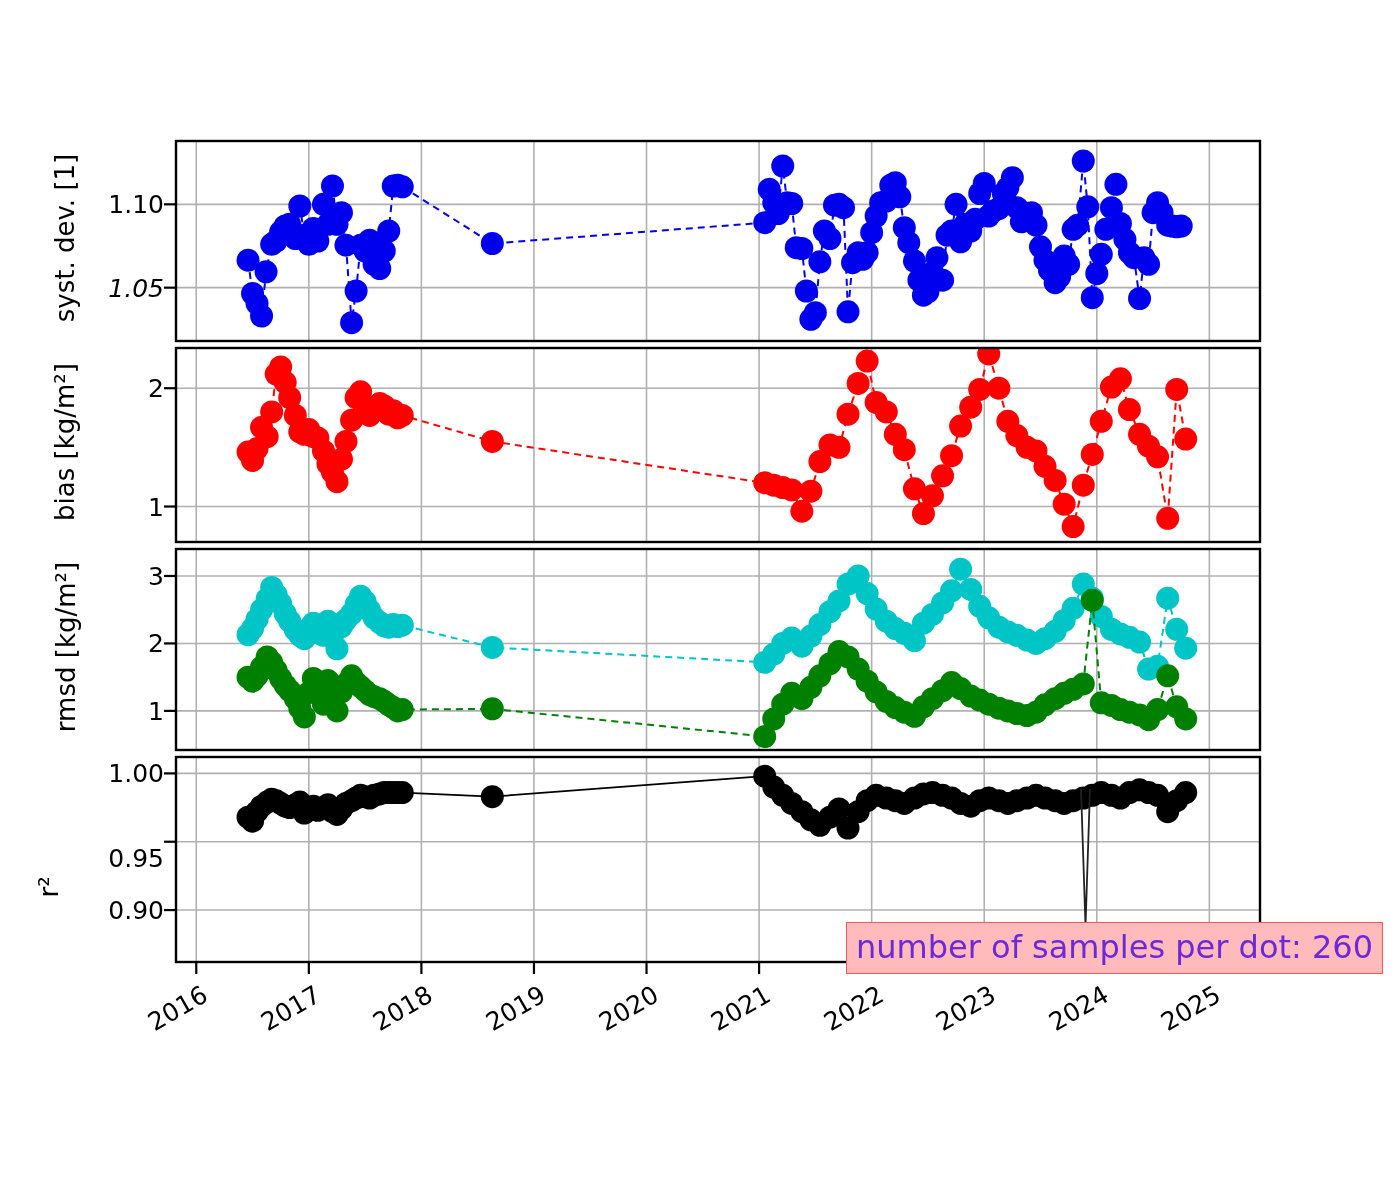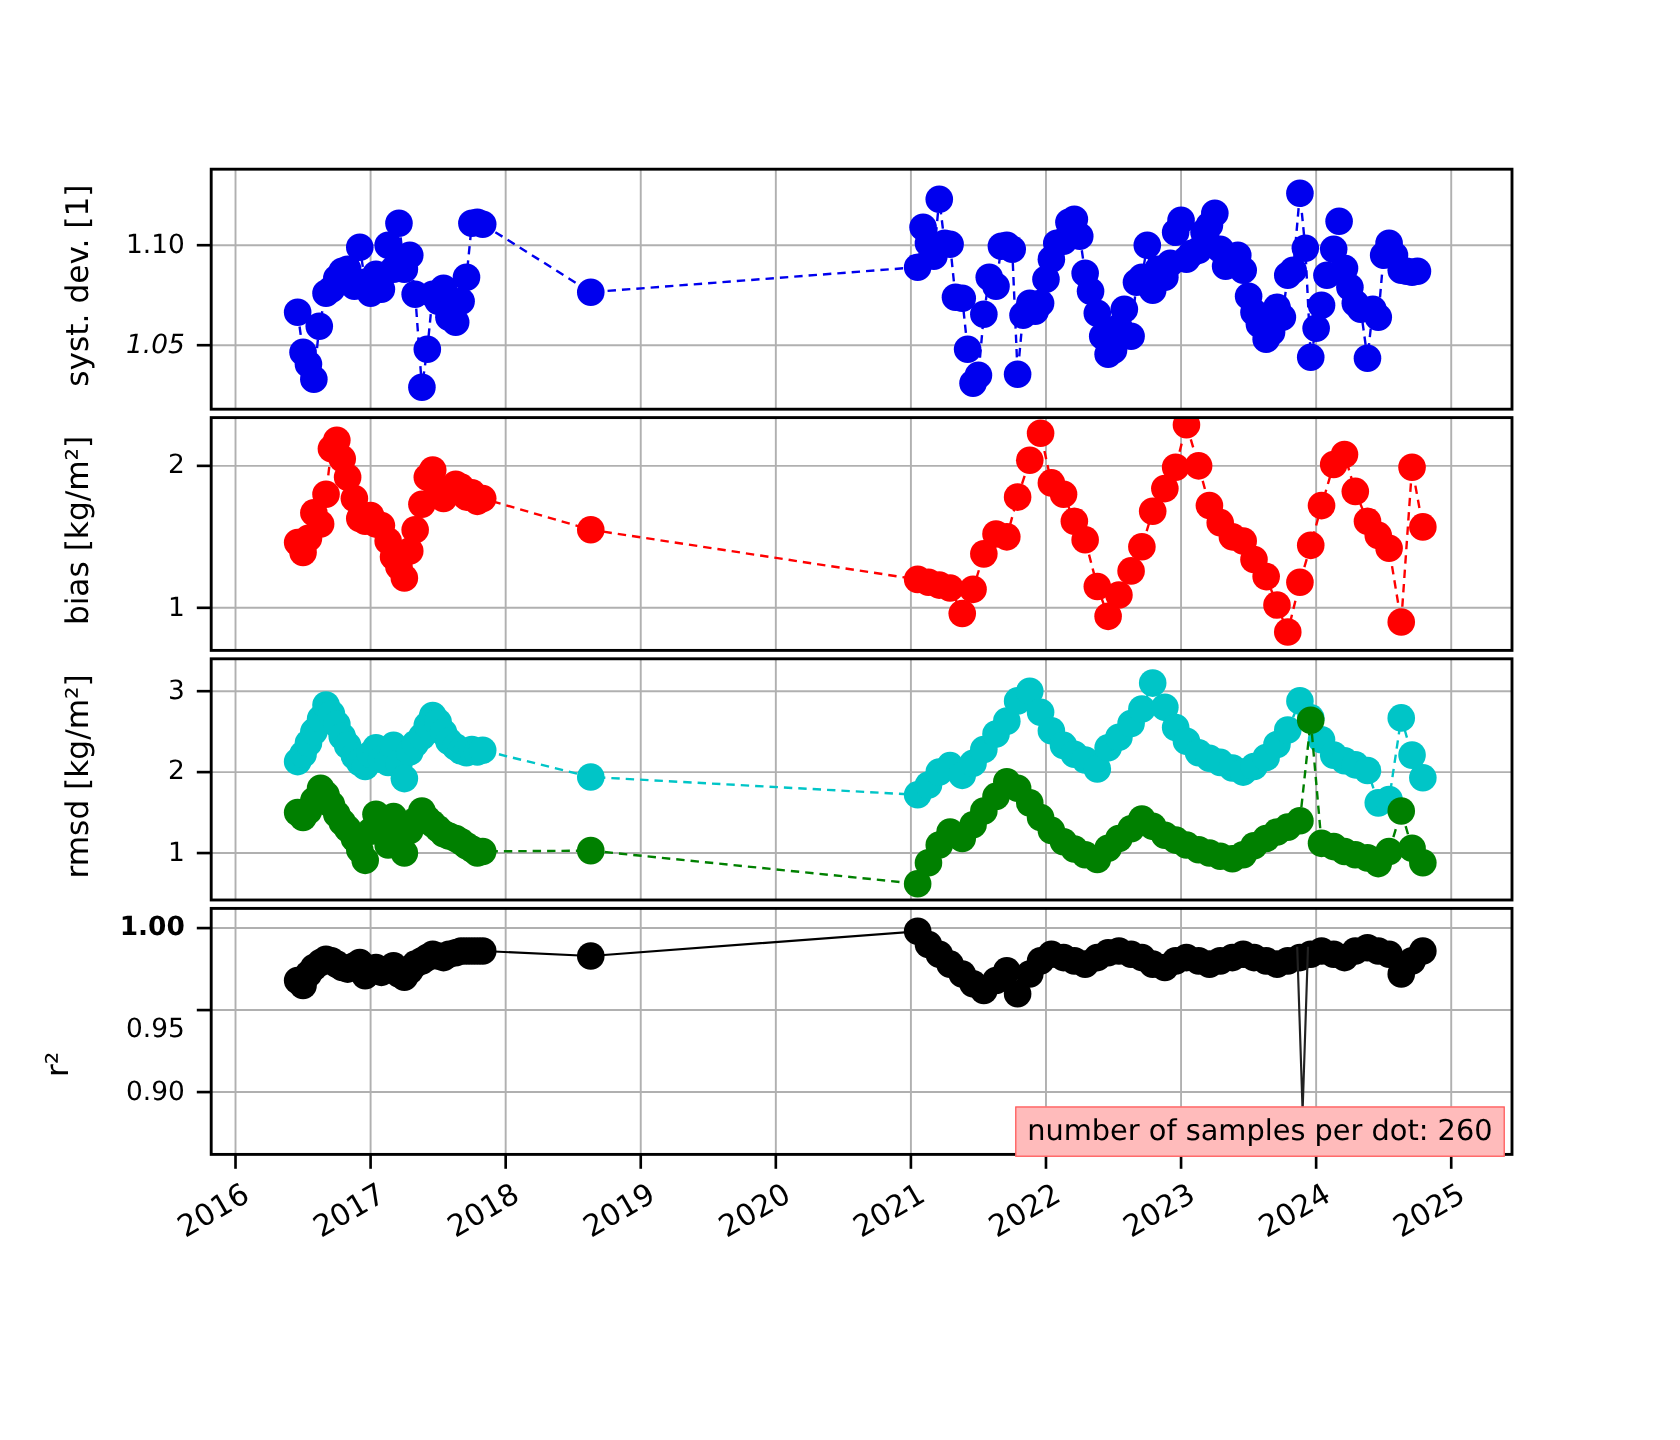--- a/index.html
+++ b/index.html
@@ -3,25 +3,25 @@
 <meta charset="utf-8">
 <style>
   html,body{margin:0;padding:0;}
   body{width:1400px;height:1200px;background:#ffffff;
        font-family:"DejaVu Sans",sans-serif;overflow:hidden;}
   #fig{position:relative;width:1400px;height:1200px;}
   .ylabel{position:absolute;transform-origin:center center;
           transform:rotate(-90deg);white-space:nowrap;
           font-size:26px;color:#000;text-align:center;}
   .ytick{position:absolute;right:0;transform:translateY(-50%);
-         font-size:22px;color:#000;white-space:nowrap;text-align:right;}
+         font-size:25px;color:#000;white-space:nowrap;text-align:right;padding-left:10px;}
   .xtick{position:absolute;font-size:25px;color:#000;white-space:nowrap;
          transform-origin:right top;transform:rotate(-30deg);text-align:right;}
   .annot{position:absolute;background:#fbb;border:1.6px solid #f55;
-         font-size:24px;color:#000000;padding:5px 9px 7px 9px;white-space:nowrap;
+         font-size:32px;color:#6d28d9;padding:5px 9px 7px 9px;white-space:nowrap;
          box-sizing:border-box;}
   svg{display:block;}
   .gridline{stroke:#b0b0b0;stroke-width:1.6;}
   .tickmark{stroke:#000;stroke-width:2.2;}
 </style>
 </head>
 <body>
 
 <div id="fig">
   <svg id="plot" width="1400" height="1200">
@@ -586,21 +586,21 @@
   <div id="ticklayer">
       <div class="ytick" style="left: 0px; width: 154px; top: 287.667px; font-style: italic;">1.05</div>
       <div class="ytick" style="left: 0px; width: 154px; top: 204.333px;">1.10</div>
       <div class="ytick" style="left: 0px; width: 154px; top: 506.512px;">1</div>
       <div class="ytick" style="left: 0px; width: 154px; top: 388.22px;">2</div>
       <div class="ytick" style="left: 0px; width: 154px; top: 710.879px;">1</div>
       <div class="ytick" style="left: 0px; width: 154px; top: 643.43px;">2</div>
       <div class="ytick" style="left: 0px; width: 154px; top: 575.98px;">3</div>
       <div class="ytick" style="left: 0px; width: 154px; top: 910.067px; text-align: right;">0.90</div>
       <div class="ytick" style="left: 0px; width: 154px; top: 841.733px; margin-top: 16px;">0.95</div>
-      <div class="ytick" style="left: 0px; width: 154px; top: 773.4px; font-weight: bold;">1.00</div>
+      <div class="ytick" style="left: 0px; width: 154px; top: 773.4px;">1.00</div>
       <div class="xtick" style="left: 78.2617px; width: 120px; top: 980px;">2016</div>
       <div class="xtick" style="left: 190.827px; width: 120px; top: 980px;">2017</div>
       <div class="xtick" style="left: 303.391px; width: 120px; top: 980px;">2018</div>
       <div class="xtick" style="left: 415.956px; width: 120px; top: 980px;">2019</div>
       <div class="xtick" style="left: 528.521px; width: 120px; top: 980px;">2020</div>
       <div class="xtick" style="left: 641.086px; width: 120px; top: 980px;">2021</div>
       <div class="xtick" style="left: 753.651px; width: 120px; top: 980px;">2022</div>
       <div class="xtick" style="left: 866.216px; width: 120px; top: 980px;">2023</div>
       <div class="xtick" style="left: 978.781px; width: 120px; top: 980px;">2024</div>
       <div class="xtick" style="left: 1091.35px; width: 120px; top: 980px;">2025</div>

